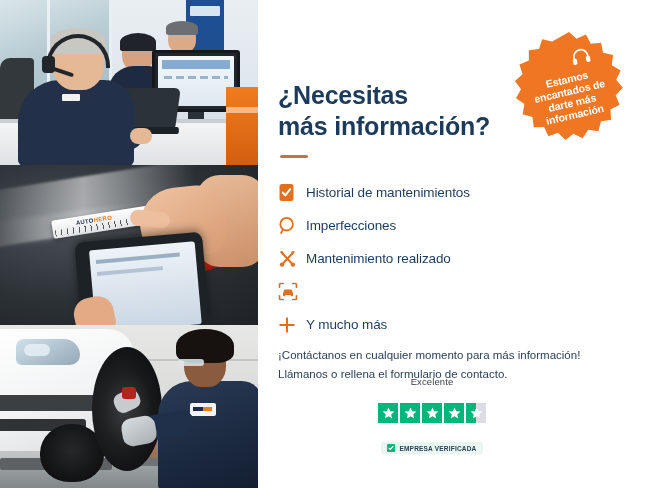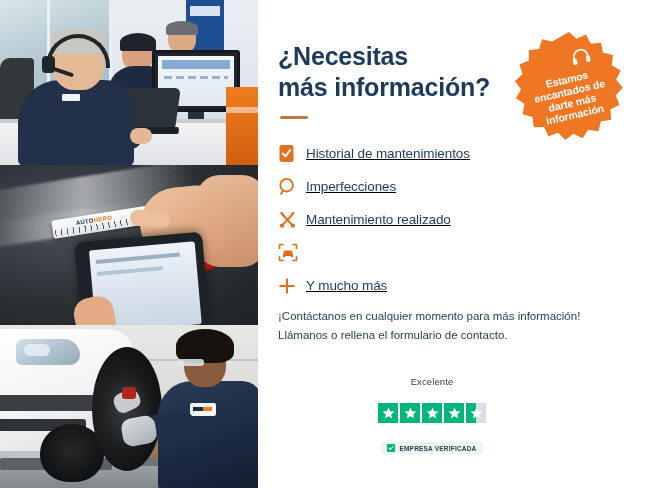--- a/index.html
+++ b/index.html
@@ -186,40 +186,40 @@
     transform:rotate(-10deg);}
   .p3-glove2 { position:absolute; left:-34px; top:62px; width:26px; height:20px;
     background:#c7cbce; border-radius:8px; transform:rotate(-24deg);}
   .p3-tool { position:absolute; left:-26px; top:58px; width:14px; height:12px;
     background:#b3241d; border-radius:3px;}
 
   
   .content {
     flex: 1 1 auto;
     position: relative;
-    padding: 41px 28px 0 20px;
+    padding: 80px 28px 0 20px;
     background: #ffffff;
   }
   .headline {
     color: #1b3a5c;
     font-size: 25px;
     line-height: 1.22;
     font-weight: bold;
     letter-spacing: -.2px;
     max-width: 228px;
   }
   .rule {
     width: 28px; height: 3px;
     background: #c0763f;
     margin: 14px 0 18px 2px;
     border-radius: 2px;
   }
 
   
-  .features { list-style: none; text-decoration: underline; }
+  .features { list-style: none; }
   .feature {
     display: flex; align-items: center;
     height: 33px;
   }
   .feature-icon {
     width: 28px; flex: 0 0 28px;
     display: flex; align-items: center; justify-content: flex-start;
     color: #e0701f;
   }
   .feature-icon svg { display: block; }

